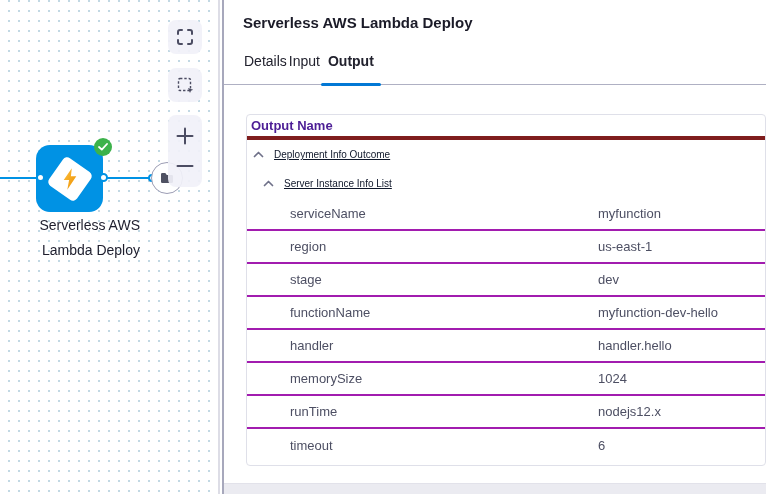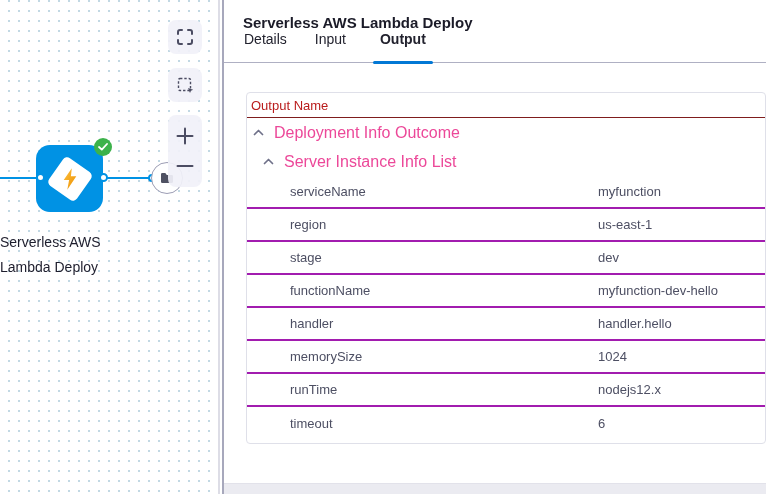--- a/index.html
+++ b/index.html
@@ -44,22 +44,22 @@
     display: flex; align-items: center; justify-content: center;
   }
 
   .add-node {
     position: absolute; left: 151px; top: 162px; width: 32px; height: 32px;
     background: #ffffff; border: 1.5px solid #9c9db4; border-radius: 50%;
     display: flex; align-items: center; justify-content: center; cursor: pointer;
   }
 
   .node-label {
-    position: absolute; left: 0; top: 230px; width: 140px;
-    text-align: left; font-size: 14px; line-height: 25px; color: #1e1e2d;
+    position: absolute; left: 0; top: 213px; width: 140px;
+    text-align: right; font-size: 14px; line-height: 25px; color: #1e1e2d;
   }
 
   .tool-btn {
     position: absolute; left: 168px; width: 34px; height: 34px;
     background: rgba(241,241,248,0.92); border-radius: 8px; border: none;
     display: flex; align-items: center; justify-content: center; cursor: pointer;
   }
   .tool-btn.fit     { top: 20px; }
   .tool-btn.marquee { top: 68px; }
   .zoom-panel {
@@ -67,34 +67,34 @@
     background: rgba(241,241,248,0.92); border-radius: 8px;
     display: flex; flex-direction: column; align-items: center; justify-content: space-around;
     padding: 6px 0;
   }
   .zoom-panel .zbtn { background: none; border: none; cursor: pointer; display: flex; align-items: center; justify-content: center; width: 100%; height: 28px; }
 
   
   .panel { position: absolute; left: 224px; top: 0; right: 0; bottom: 0; background: #ffffff; }
   .panel-title { padding: 14px 0 0 19px; font-size: 15px; font-weight: 700; color: #1b1b28; }
 
-  .tab-bar { padding-left: 19px; border-bottom: 1px solid #afb0c3; display: flex; gap: 26px; }
+  .tab-bar { margin-top: 22px; padding-left: 19px; border-bottom: 1px solid #afb0c3; display: flex; }
   .tab { font-size: 14px; color: #22222e; padding: 0 1px 15px 1px; cursor: pointer; position: relative; background: none; border: none; font-family: inherit; }
   .tab.active { font-weight: 700; padding: 0 7px 15px 7px; }
   .tab.active::after { content: ""; position: absolute; left: 0; right: 0; bottom: -2px; height: 3px; background: #0278d5; border-radius: 2px; }
 
   .table-card {
     margin: 29px 0 0 22px; border: 1px solid #dfe0e9; border-radius: 4px;
     background: #fff; width: calc(100% - 22px); min-height: 352px;
   }
   .t-row { display: grid; grid-template-columns: 351px 1fr; align-items: center; }
-  .t-head { height: 25px; border-bottom: 1px solid #7f1d1d; font-size: 13px; font-weight: 400; color: #b91c1c; }
+  .t-head { height: 25px; border-bottom: 4px solid #7f1d1d; font-size: 13px; font-weight: 700; color: #4c1d95; }
   .t-head .c1 { padding-left: 4px; }
   .t-row .c2 { font-size: 13px; }
-  .row-group { height: 29px; color: #ec4899; font-size: 16px; cursor: pointer; }
+  .row-group { height: 29px; color: #0f172a; font-size: 10px; cursor: pointer; text-decoration: underline; }
   .row-group .c1 { display: flex; align-items: center; gap: 10px; }
   .row-group.lvl1 .c1 { padding-left: 6px; }
   .row-group.lvl2 .c1 { padding-left: 16px; }
   .row-group .chev { display: inline-flex; cursor: pointer; }
   .row-data { height: 33px; color: #4d4f63; font-size: 13px; }
   .row-data .c1 { padding-left: 43px; }
   .row-data.sep { border-bottom: 2px solid #a21caf; }
   .row-data .c2, .row-group .c2 { color: inherit; }
 
   .bottom-strip { position: absolute; left: 0; right: 0; bottom: 0; height: 11px; background: #ebebf1; border-top: 1px solid #e2e2ea; }

